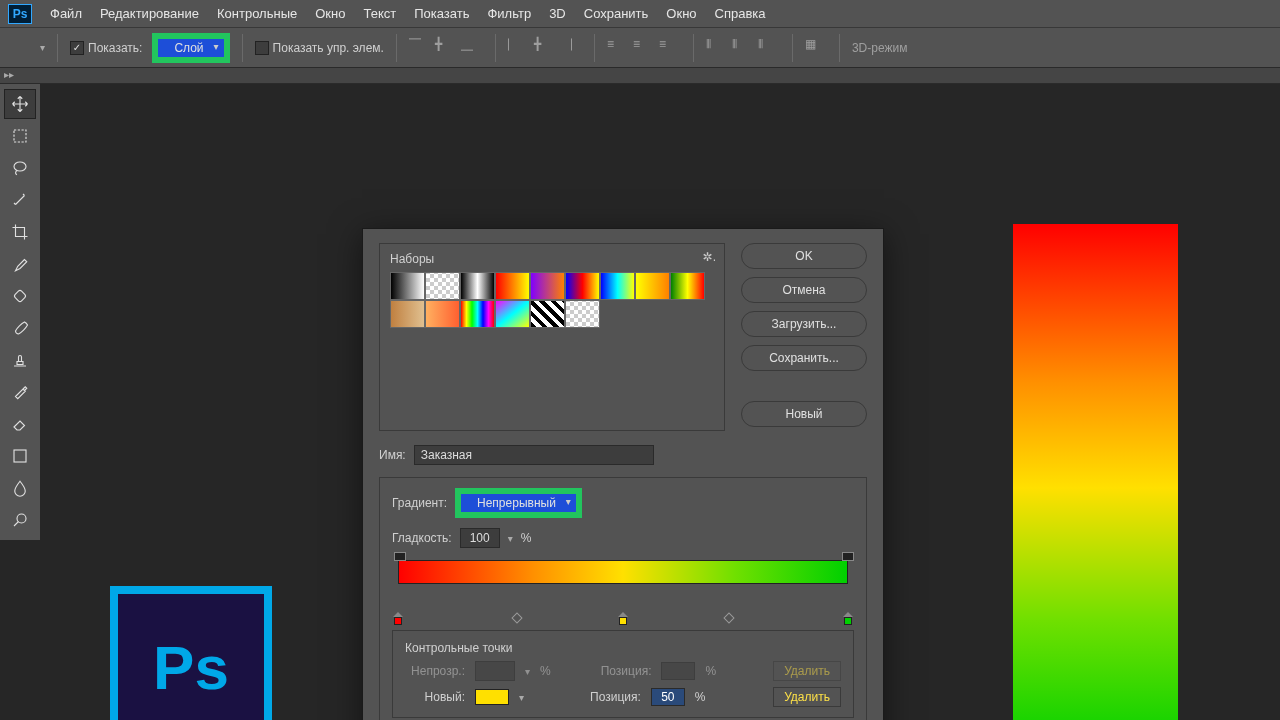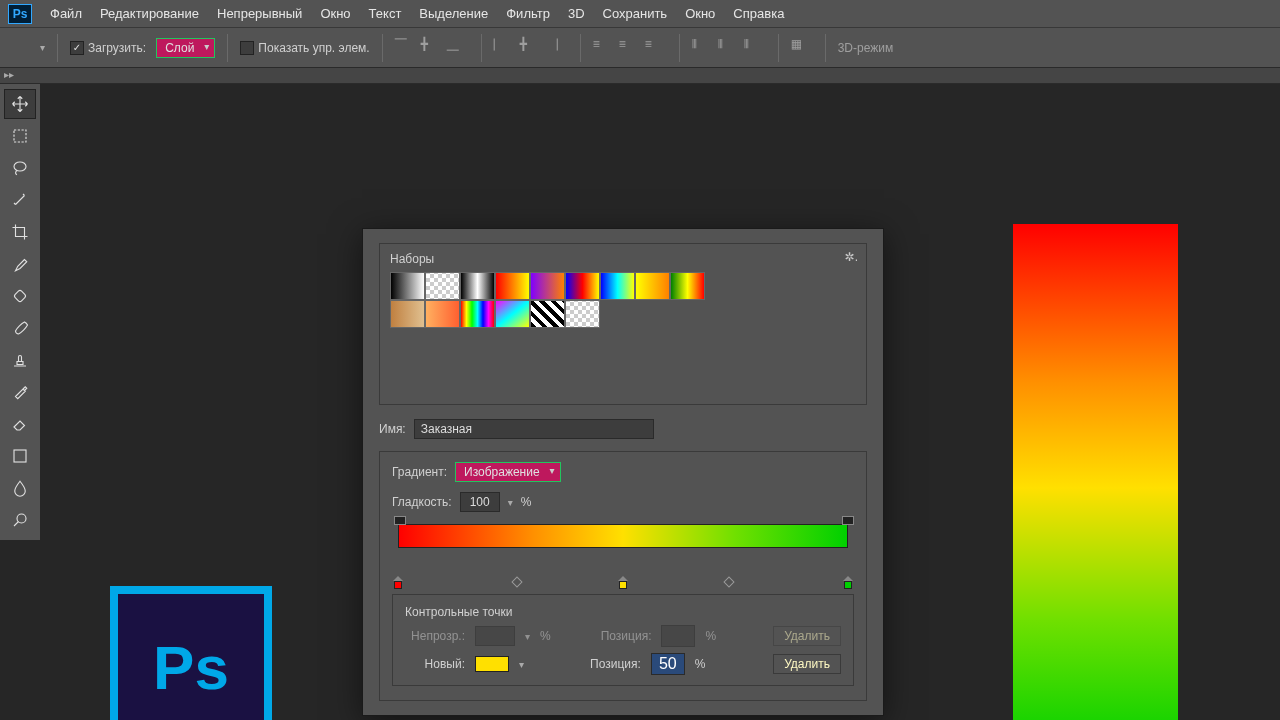--- a/index.html
+++ b/index.html
@@ -4,93 +4,93 @@
 <style>
 *{box-sizing:border-box;margin:0;padding:0;font-family:Tahoma,Arial,sans-serif;user-select:none}
 body{width:1280px;height:720px;background:#262626;overflow:hidden;position:relative}
 .menubar{height:28px;background:#535353;display:flex;align-items:center;padding:0 8px;color:#e6e6e6;font-size:13px;gap:18px;border-bottom:1px solid #383838}
 .ps-logo{width:24px;height:20px;background:#001e36;color:#31a8ff;font-weight:bold;font-size:12px;display:flex;align-items:center;justify-content:center;border:1px solid #31a8ff}
 .menubar span{cursor:default}
 .optbar{height:40px;background:#535353;display:flex;align-items:center;padding:0 8px;color:#d0d0d0;font-size:12px;border-bottom:1px solid #2a2a2a;gap:10px}
 .vdiv{width:1px;height:28px;background:#6a6a6a;margin:0 2px}
 .optbar .tool-ico{width:22px;height:22px;display:flex;align-items:center;justify-content:center}
 .cbx{width:14px;height:14px;background:#3d3d3d;border:1px solid #222;display:inline-flex;align-items:center;justify-content:center;color:#e0e0e0;font-size:10px;margin-right:4px}
-.dd{background:#be185d;border:1px solid #22c55e;padding:2px 20px 2px 8px;position:relative;color:#e0e0e0}
+.dd{background:#1d4ed8;border:6px solid #22c55e;padding:2px 20px 2px 16px;position:relative;color:#e0e0e0}
 .dd::after{content:"▾";position:absolute;right:5px;top:2px;font-size:10px;color:#ccc}
 .alignico{width:22px;height:22px;opacity:.6}
 .alignrow{display:flex;gap:4px}
 .expander{height:16px;background:#454545;border-bottom:1px solid #2a2a2a;color:#aaa;font-size:10px;padding-left:4px;line-height:14px}
 .workspace{position:absolute;left:0;top:84px;right:0;bottom:0;background:#262626}
 .toolbar{position:absolute;left:0;top:0;width:40px;background:#535353;display:flex;flex-direction:column;padding:4px 0}
 .tbtn{width:32px;height:30px;margin:1px auto;display:flex;align-items:center;justify-content:center;color:#e0e0e0}
 .tbtn.sel{background:#3d3d3d;border:1px solid #222}
 .tbtn svg{width:18px;height:18px;stroke:#e0e0e0;stroke-width:1.5;fill:none}
 .ps-badge{position:absolute;left:110px;top:502px;width:162px;height:162px;background:#00a8e8;padding:8px}
 .ps-badge-inner{width:100%;height:100%;background:#1a1142;display:flex;align-items:center;justify-content:center;color:#00a8e8;font-size:62px;font-weight:bold;font-family:Arial}
 .canvas-grad{position:absolute;right:102px;top:140px;width:165px;height:528px;background:linear-gradient(to bottom,#ff0000,#ff9000 30%,#ffe000 50%,#70e000 75%,#00d000)}
 .dialog{position:absolute;left:362px;top:144px;width:522px;background:#535353;border:1px solid #1a1a1a;box-shadow:0 6px 30px rgba(0,0,0,.5)}
 .dlg-title{height:24px;background:#f0f0f0;display:flex;align-items:center;padding:0 6px;font-size:12px;color:#333;justify-content:space-between}
 .wbtns{display:flex;gap:8px;align-items:center}
 .wbtn{width:24px;height:18px;display:flex;align-items:center;justify-content:center;font-size:12px}
 .dlg-body{padding:14px 16px;color:#d0d0d0;font-size:12px}
 .top-row{display:flex;gap:16px}
-.presets-box{flex:1;border:1px solid #3a3a3a;padding:8px 10px 12px;position:relative;height:162px}
+.presets-box{flex:1;border:1px solid #3a3a3a;padding:8px 10px 12px;position:relative;height:188px}
 .gear-ico{position:absolute;right:8px;top:6px;color:#ccc;font-size:12px}
 .swatches{display:flex;flex-wrap:wrap;gap:0;margin-top:6px;width:315px}
 .sw{width:35px;height:28px;border:1px solid #666}
 .btns-col{display:flex;flex-direction:column;gap:8px;width:126px}
 .pillbtn{border:1px solid #3a3a3a;border-radius:14px;height:26px;display:flex;align-items:center;justify-content:center;background:#535353;color:#e0e0e0;font-size:12px}
 .namerow{display:flex;align-items:center;gap:8px;margin-top:14px}
 .tin{background:#3d3d3d;border:1px solid #2a2a2a;color:#ddd;padding:2px 6px;font-size:12px}
 .grad-sec{border:1px solid #3a3a3a;margin-top:12px;padding:10px 12px 14px}
 .gradbar-wrap{margin-top:12px;position:relative;height:56px}
 .gradbar{height:24px;background:linear-gradient(to right,#ff0000,#ff9000 30%,#ffe000 50%,#70e000 75%,#00d000);border:1px solid #222;margin:0 6px}
 .ostop{position:absolute;top:-8px;width:10px;height:10px}
 .ostop::before{content:"";position:absolute;top:0;left:0;width:10px;height:7px;background:#222;border:1px solid #888}
 .cstop{position:absolute;bottom:-10px;width:10px;height:14px}
 .cstop .tri{width:0;height:0;border-left:5px solid transparent;border-right:5px solid transparent;border-bottom:5px solid #888;margin:0 auto}
 .cstop .sq{width:8px;height:8px;border:1px solid #222;margin:0 auto}
 .mid{position:absolute;bottom:-6px;width:8px;height:8px;transform:rotate(45deg);border:1px solid #999;background:#535353}
 .ctrl-sec{border:1px solid #3a3a3a;margin-top:14px;padding:10px 12px}
 .ctrl-row{display:flex;align-items:center;gap:10px;margin-top:6px;font-size:12px}
 .ctrl-row.dim{opacity:.5}
 .swatch-btn{width:34px;height:16px;border:1px solid #222}
-.smbtn{border:1px solid #3a3a3a;padding:2px 10px;background:#535353;color:#fef9c3;font-size:12px}
-.posin{width:34px;background:#3d3d3d;border:1px solid #2a2a2a;color:#ddd;text-align:center;font-size:16px;padding:1px}
+.smbtn{border:1px solid #3a3a3a;padding:2px 10px;background:#535353;color:#fde047;font-size:12px}
+.posin{width:34px;background:#3d3d3d;border:1px solid #2a2a2a;color:#ddd;text-align:center;font-size:12px;padding:1px}
 .posin.hl{background:#2a4a7a;color:#fff}
 </style>
 </head>
 <body>
 
 <div class="menubar">
   <div class="ps-logo">Ps</div>
   <span>Файл</span>
   <span>Редактирование</span>
-  <span>Непрерывный</span>
+  <span>Контрольные</span>
   <span>Окно</span>
   <span>Текст</span>
-  <span>Выделение</span>
+  <span>Показать</span>
   <span>Фильтр</span>
   <span>3D</span>
   <span>Сохранить</span>
   <span>Окно</span>
   <span>Справка</span>
 </div>
 
 <div class="optbar">
   <div class="tool-ico">
       <svg viewBox="0 0 24 24">
         <path d="M12 2v20M2 12h20M12 2l-3 3M12 2l3 3M12 22l-3-3M12 22l3-3M2 12l3-3M2 12l3 3M22 12l-3-3M22 12l-3 3"></path>
       </svg>
     </div>
   <span style="color:#aaa;font-size:10px">▾</span>
   <div class="vdiv"></div>
   <label style="display:flex;align-items:center">
       <span class="cbx">✓</span>
-      <span>Загрузить:</span>
+      <span>Показать:</span>
     </label>
   <div class="dd">Слой</div>
   <div class="vdiv"></div>
   <label style="display:flex;align-items:center">
       <span class="cbx"></span>
       <span>Показать упр. элем.</span>
     </label>
   <div class="vdiv"></div>
   <div class="alignrow">
     <div class="alignico">⎺</div>
@@ -223,31 +223,39 @@
               <div class="sw" style="background: linear-gradient(to right, rgb(255, 255, 0), rgb(255, 128, 0));"></div>
               <div class="sw" style="background: linear-gradient(to right, rgb(0, 128, 0), rgb(255, 255, 0), rgb(255, 0, 0));"></div>
               <div class="sw" style="background: linear-gradient(to right, rgb(192, 128, 64), rgb(224, 192, 144));"></div>
               <div class="sw" style="background: linear-gradient(to right, rgb(255, 176, 96), rgb(255, 96, 48));"></div>
               <div class="sw" style="background: linear-gradient(to right, rgb(255, 0, 0), rgb(255, 255, 0), rgb(0, 255, 0), rgb(0, 255, 255), rgb(0, 0, 255), rgb(255, 0, 255), rgb(255, 0, 0));"></div>
               <div class="sw" style="background: linear-gradient(to right bottom, rgb(255, 0, 255), rgb(0, 255, 255), rgb(255, 255, 0));"></div>
               <div class="sw" style="background: repeating-linear-gradient(45deg, rgb(0, 0, 0) 0px, rgb(0, 0, 0) 4px, rgb(255, 255, 255) 4px, rgb(255, 255, 255) 8px);"></div>
               <div class="sw" style="background: repeating-conic-gradient(rgb(204, 204, 204) 0deg, rgb(204, 204, 204) 25%, rgb(255, 255, 255) 0deg, rgb(255, 255, 255) 50%) 0px center / 8px 8px;"></div>
             </div>
         </div>
+        <div class="btns-col">
+          <div class="pillbtn">OK</div>
+          <div class="pillbtn">Отмена</div>
+          <div class="pillbtn">Загрузить...</div>
+          <div class="pillbtn">Сохранить...</div>
+          <div style="height:14px"></div>
+          <div class="pillbtn">Новый</div>
+        </div>
       </div>
 
       <div class="namerow">
         <span>Имя:</span>
         <input class="tin" style="width: 240px;" value="Заказная">
       </div>
 
       <div class="grad-sec">
         <div style="display:flex;align-items:center;gap:8px">
           <span>Градиент:</span>
-          <div class="dd">Изображение</div>
+          <div class="dd">Непрерывный</div>
         </div>
         <div style="display:flex;align-items:center;gap:8px;margin-top:10px">
           <span>Гладкость:</span>
           <input class="tin" style="width: 40px; text-align: center;" value="100">
           <span style="font-size:10px;color:#aaa">▾</span>
           <span>%</span>
         </div>
         <div class="gradbar-wrap">
           <div class="ostop" style="left:2px"></div>
           <div class="ostop" style="right:2px"></div>

